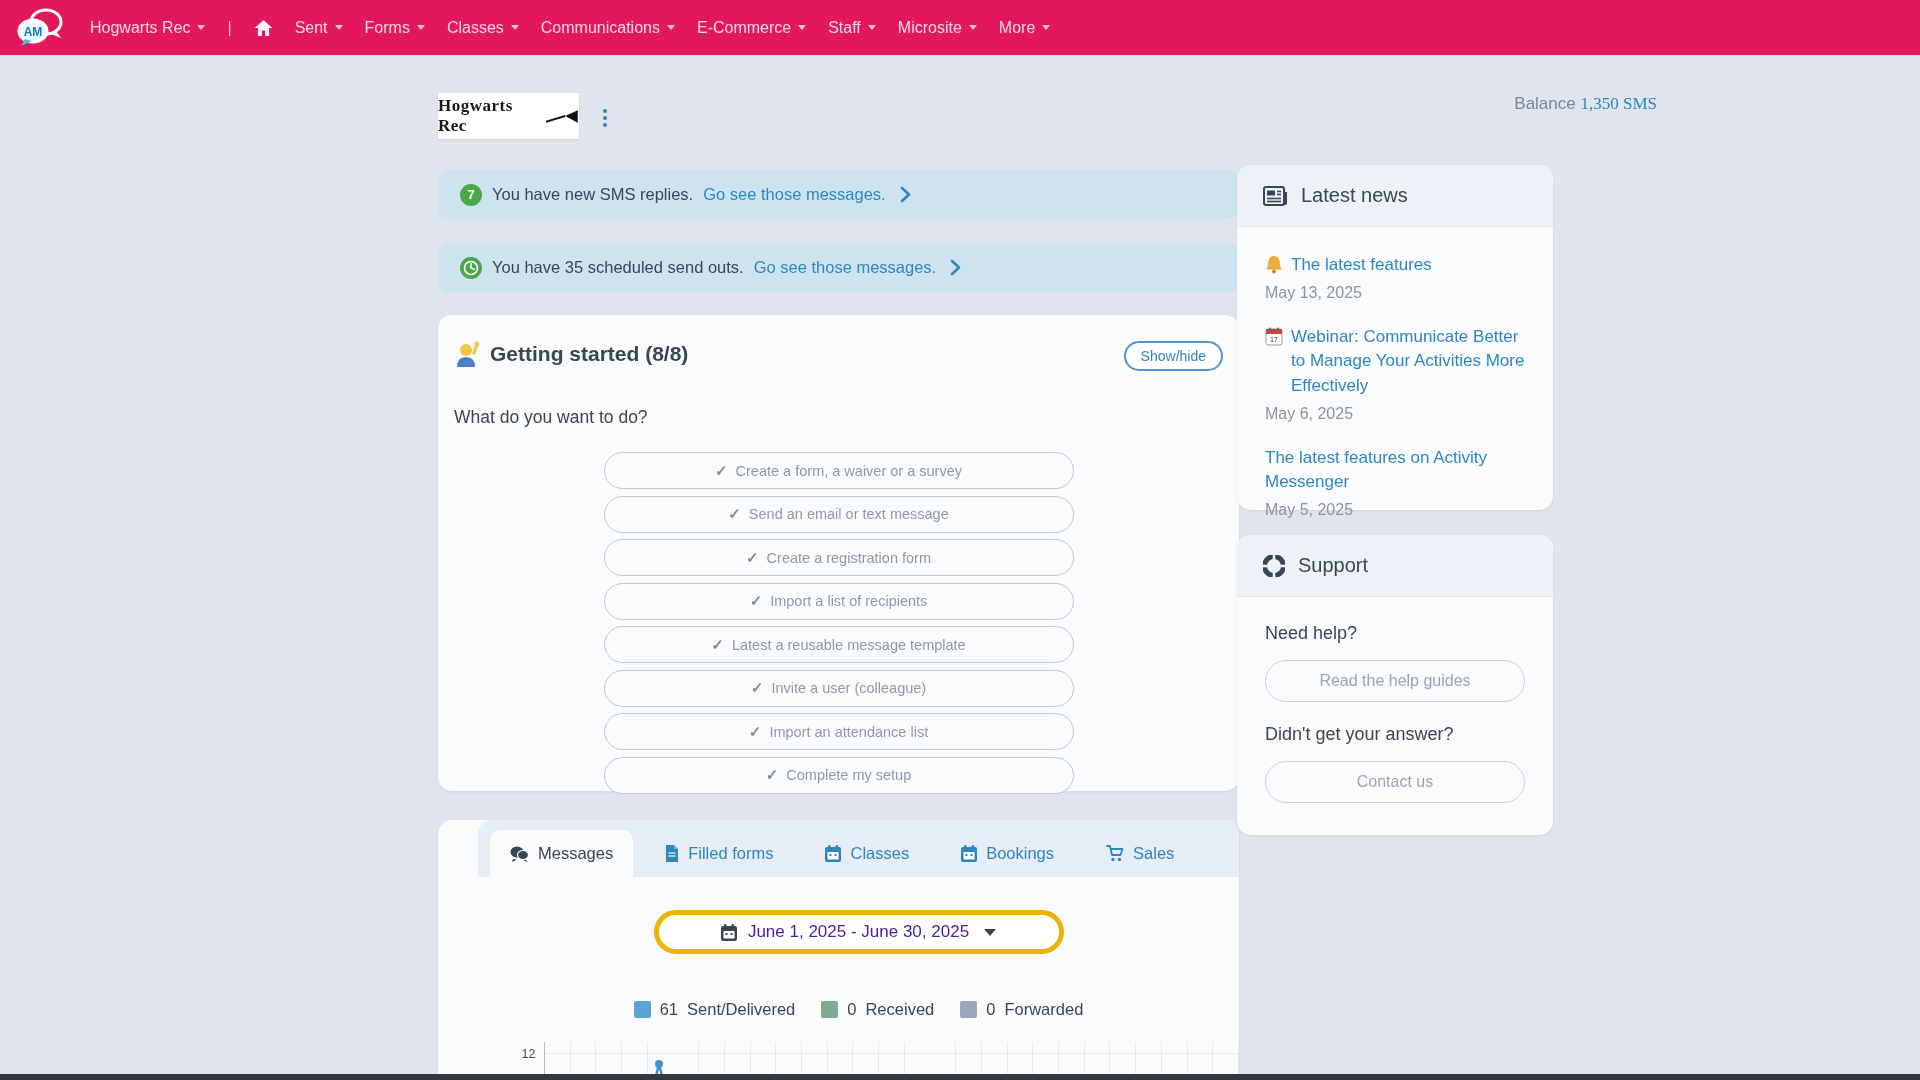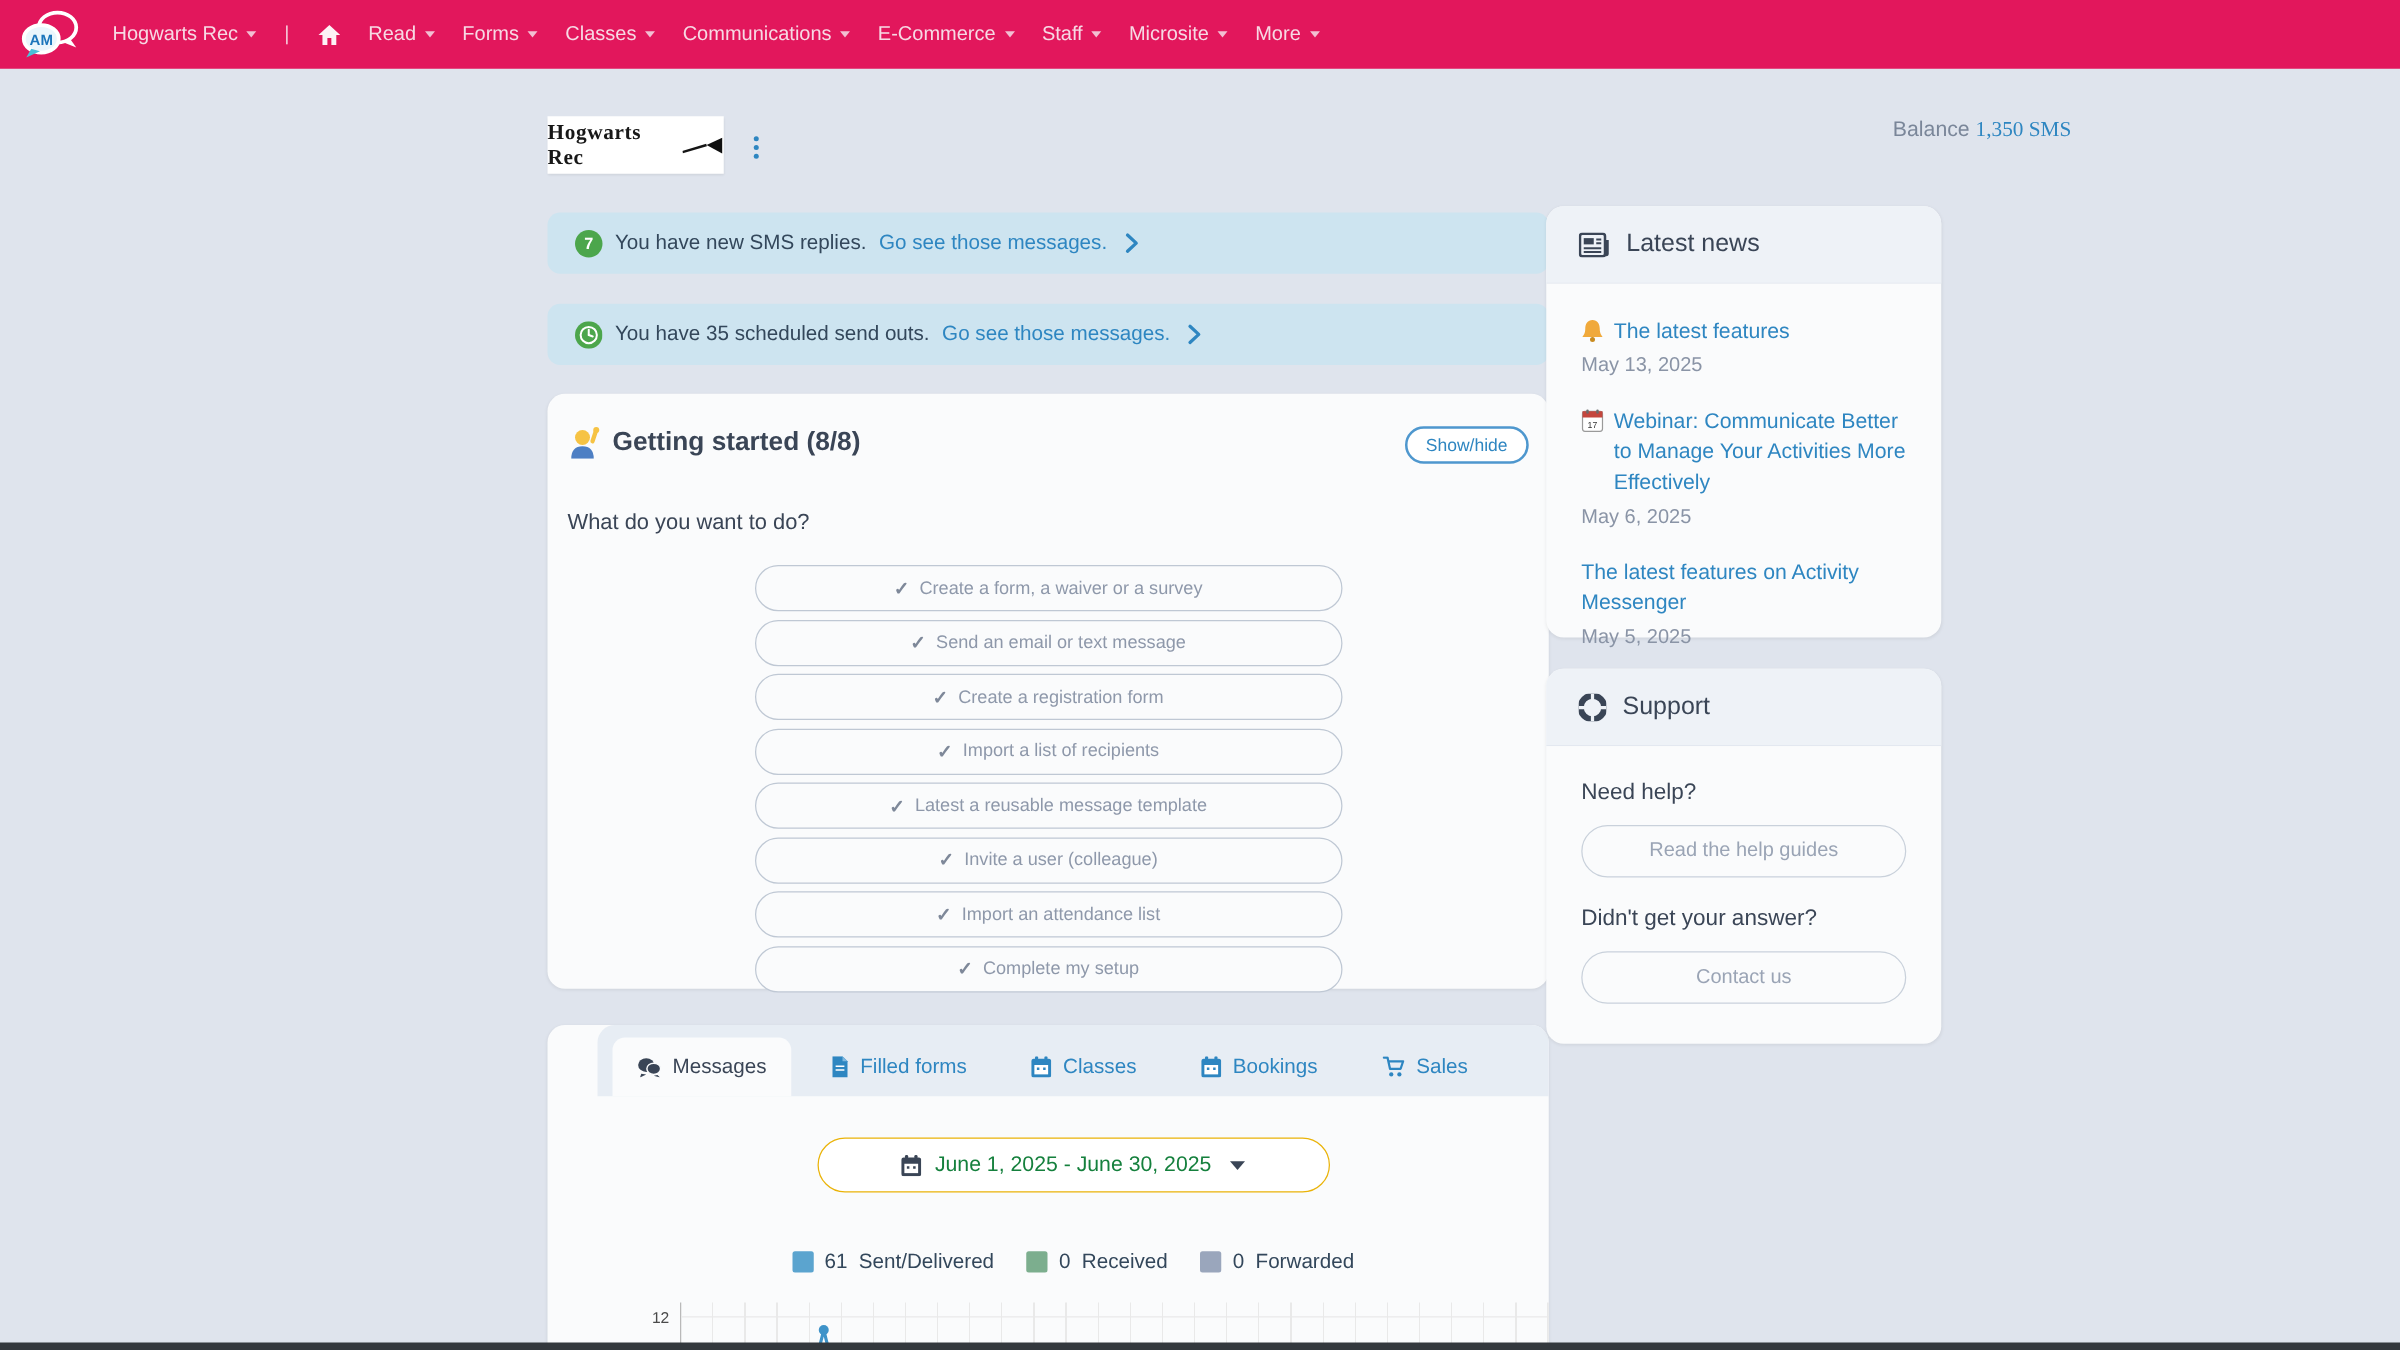--- a/index.html
+++ b/index.html
@@ -65,23 +65,23 @@
     display: flex; align-items: center; justify-content: center; gap: 8px; cursor: pointer;
     font-family: "Liberation Sans", sans-serif;
   }
   .task-check { font-weight: bold; color: #7E8899; font-size: 15px; }
   
   .stats-card { position: absolute; left: 438px; top: 820px; width: 801px; height: 260px; border-radius: 14px 14px 0 0; padding-left: 40px; }
   .tab-strip { height: 57px; background: #E7EDF4; border-radius: 14px 14px 0 0; display: flex; padding: 10px 0 0 12px; gap: 12px; }
   .tab { height: 47px; padding: 0 20px; display: flex; align-items: center; gap: 9px; font-size: 16.5px; cursor: pointer; color: #2E86C1; }
   .tab.active { background: #FAFBFC; border-radius: 10px 10px 0 0; color: #3A4556; font-weight: 500; }
   .date-pill {
-    margin: 33px auto 0; width: 410px; height: 44px; border: 1px solid #eab308; border-radius: 22px;
+    margin: 33px auto 0; width: 410px; height: 44px; border: 5px solid #eab308; border-radius: 22px;
     background: #fff; display: flex; align-items: center; justify-content: center; gap: 11px;
-    font-size: 17px; color: #15803d; cursor: pointer;
+    font-size: 17px; color: #4c1d95; cursor: pointer;
   }
   .date-caret { width: 0; height: 0; border-left: 6px solid transparent; border-right: 6px solid transparent; border-top: 7px solid #3A4556; margin-left: 4px; }
   .legend-row { margin-top: 33px; display: flex; justify-content: center; gap: 26px; font-size: 16.5px; color: #33475B; }
   .legend-item { display: flex; align-items: center; gap: 9px; cursor: pointer; margin-top: 13px; }
   .swatch { width: 17px; height: 17px; border-radius: 2px; }
   .sw-blue { background: #5BA4CF; }
   .sw-green { background: #7CAE8E; }
   .sw-gray { background: #9AA6BC; }
   .chart-block { margin-top: 23px; display: flex; padding-left: 36px; }
   .y-labels { width: 22px; text-align: right; font-size: 12.5px; color: #4A4A4A; display: flex; flex-direction: column; gap: 14px; padding-top: 5px; }
@@ -130,21 +130,21 @@
     <span>Hogwarts Rec</span>
       <i class="caret-down"></i>
   </span>
   <span class="nav-sep">|</span>
   <span class="nav-item">
     <svg width="19" height="18" viewBox="0 0 24 22">
       <path d="M12 1 L23 11 H19 V21 H14 V14 H10 V21 H5 V11 H1 Z" fill="#FDF2F6"></path>
     </svg>
   </span>
   <span class="nav-item">
-      <span>Read</span>
+      <span>Sent</span>
       <i class="caret-down"></i>
     </span>
   <span class="nav-item">
       <span>Forms</span>
       <i class="caret-down"></i>
     </span>
   <span class="nav-item">
       <span>Classes</span>
       <i class="caret-down"></i>
     </span>

